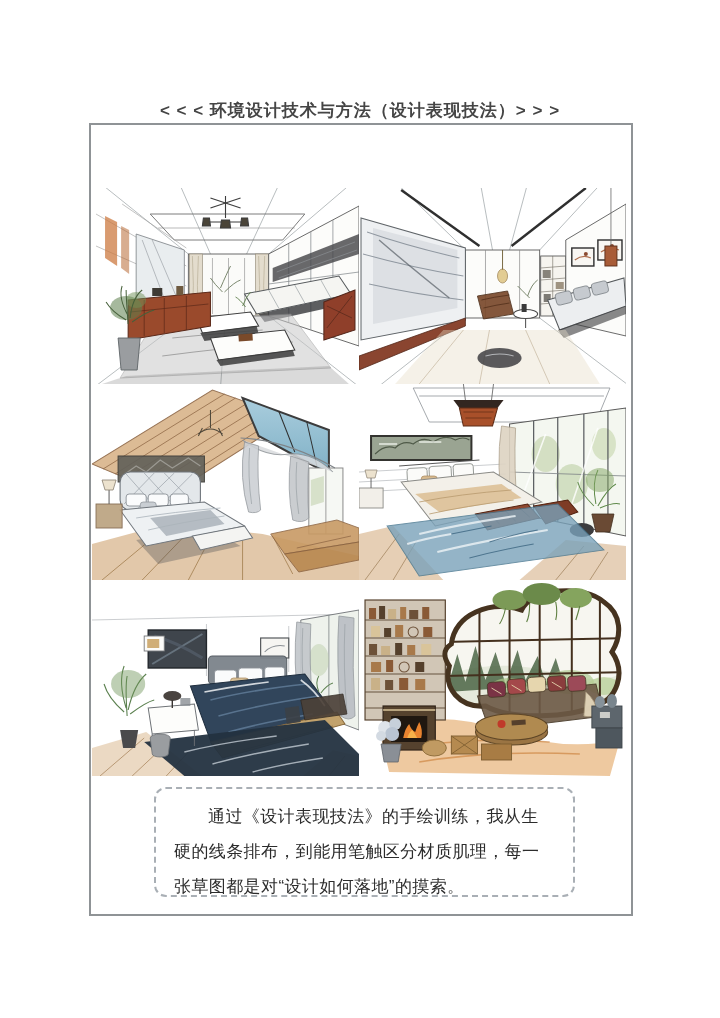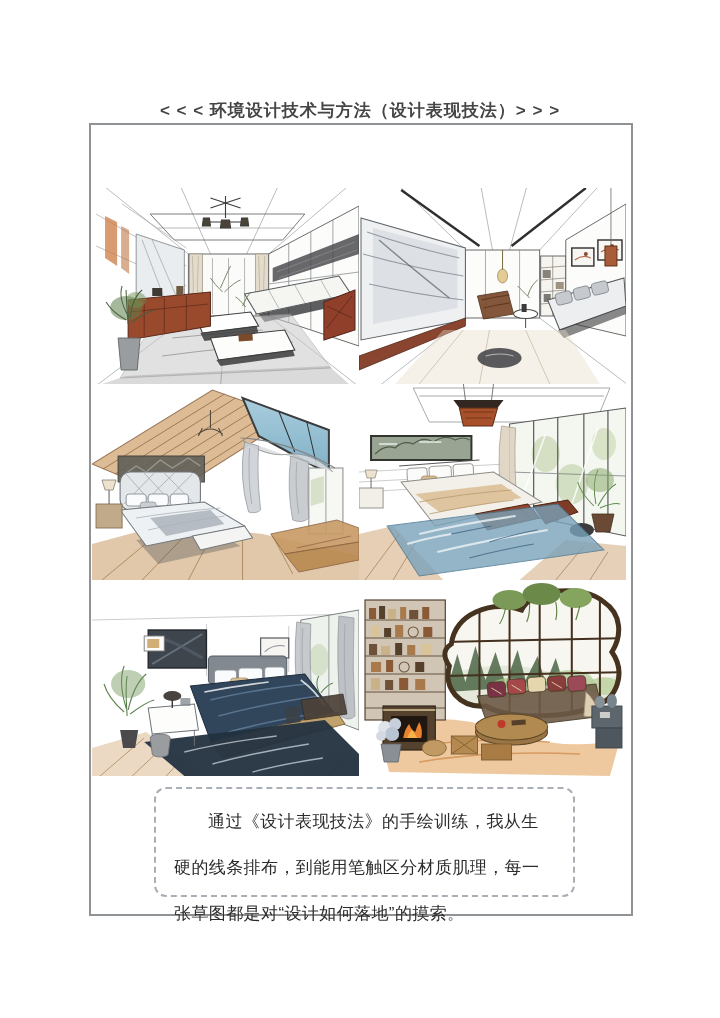--- a/index.html
+++ b/index.html
@@ -11,21 +11,21 @@
          border:2px solid var(--frame-border,#8f9396);background:#ffffff;}
   .title{position:absolute;top:21px;left:0;right:0;text-align:center;
          font-size:17.5px;font-weight:700;letter-spacing:1px;color:var(--title-text,#1d1d1d);}
   .gallery{position:absolute;top:63px;left:1px;display:grid;
            grid-template-columns:267px 267px;grid-auto-rows:196px;}
   .gallery figure{margin:0;width:267px;height:196px;overflow:hidden;background:#ffffff;}
   .gallery svg{display:block;width:100%;height:100%;}
   .caption-box{position:absolute;left:63px;right:56px;top:662px;height:110px;box-sizing:border-box;
                border:2px dashed var(--caption-border,#a9afb5);border-radius:12px;
                padding:10px 18px 0 18px;background:#ffffff;}
-  .caption-text{margin:0;font-size:17px;line-height:46px;letter-spacing:0.4px;
+  .caption-text{margin:0;font-size:17px;line-height:35px;letter-spacing:0.4px;
                 font-weight:500;color:var(--body-text,#2c2c2c);text-indent:2em;}
 </style>
 </head>
 <body>
 
 <div class="page">
 
   <div class="header">&lt; &lt; &lt; 环境设计技术与方法（设计表现技法）&gt; &gt; &gt;</div>
 
   <div class="frame">

